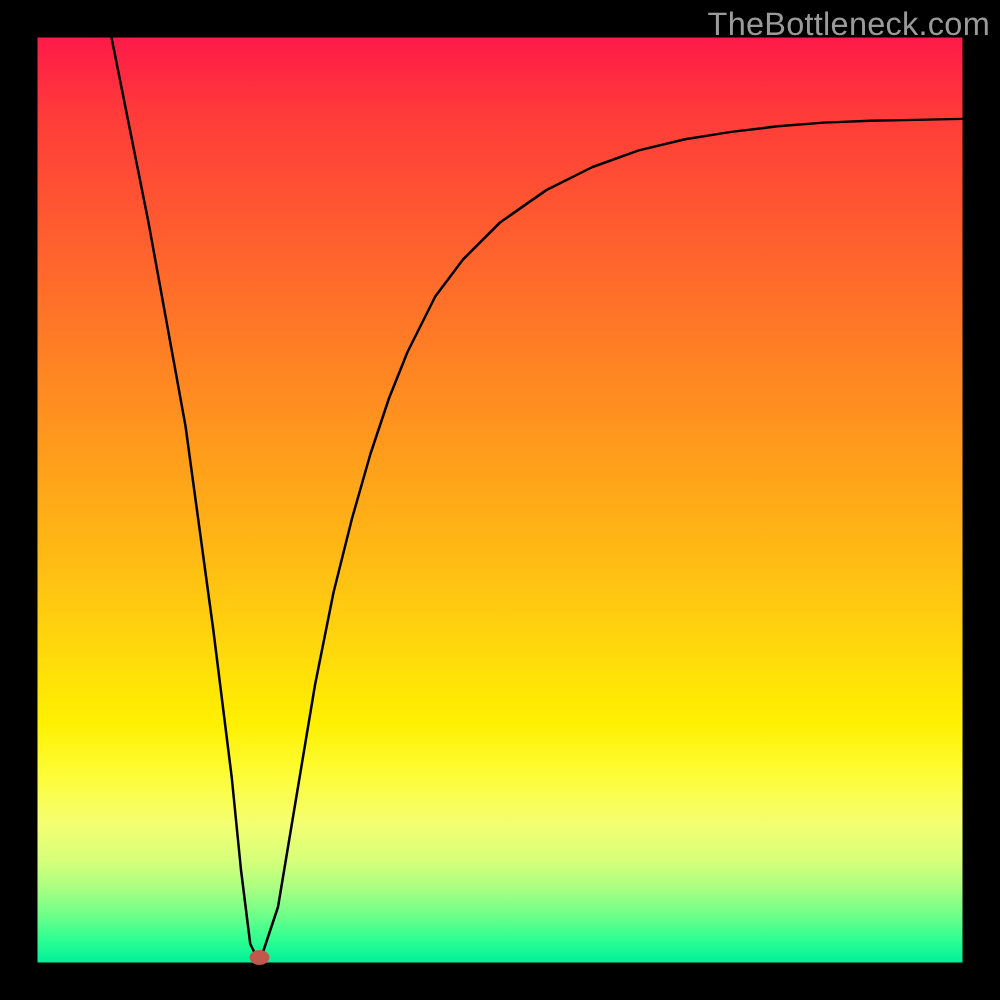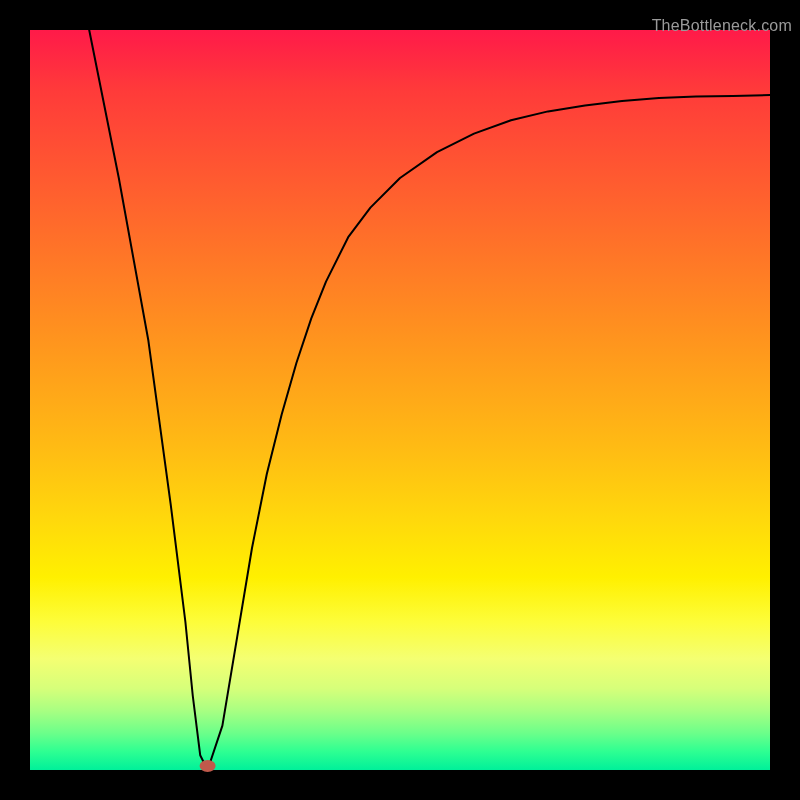--- a/index.html
+++ b/index.html
@@ -59,24 +59,23 @@
     stroke-linecap: round;
   }
   .marker {
     fill: #c0594b;
   }
   .watermark {
     position: absolute;
     top: 4px;
     right: 8px;
     color: #9a9a9a;
-    font-size: 16px;
+    font-size: 26px;
     letter-spacing: 0.2px;
     user-select: none;
-    margin-top: 13px;
   }
 </style>
 </head>
 <body>
 
 <div class="frame">
   <div class="plot-area">
     <svg viewBox="0 0 740 740">
       <path id="curve-path" class="curve" d="M59.2 0.0 L88.8 148.0 L118.4 310.8 L140.6 473.6 L155.4 592.0 L162.8 666.0 L170.2 725.2 L177.6 740.0 L192.4 695.6 L207.2 606.8 L222.0 518.0 L236.8 444.0 L251.6 384.8 L266.4 333.0 L281.2 288.6 L296.0 251.6 L318.2 207.2 L340.4 177.6 L370.0 148.0 L407.0 122.1 L444.0 103.6 L481.0 90.3 L518.0 81.4 L555.0 75.5 L592.0 71.0 L629.0 68.1 L666.0 66.6 L703.0 65.9 L740.0 65.1"></path>
       <ellipse id="marker-dot" class="marker" cx="177.6" cy="736.0" rx="8" ry="6"></ellipse>

